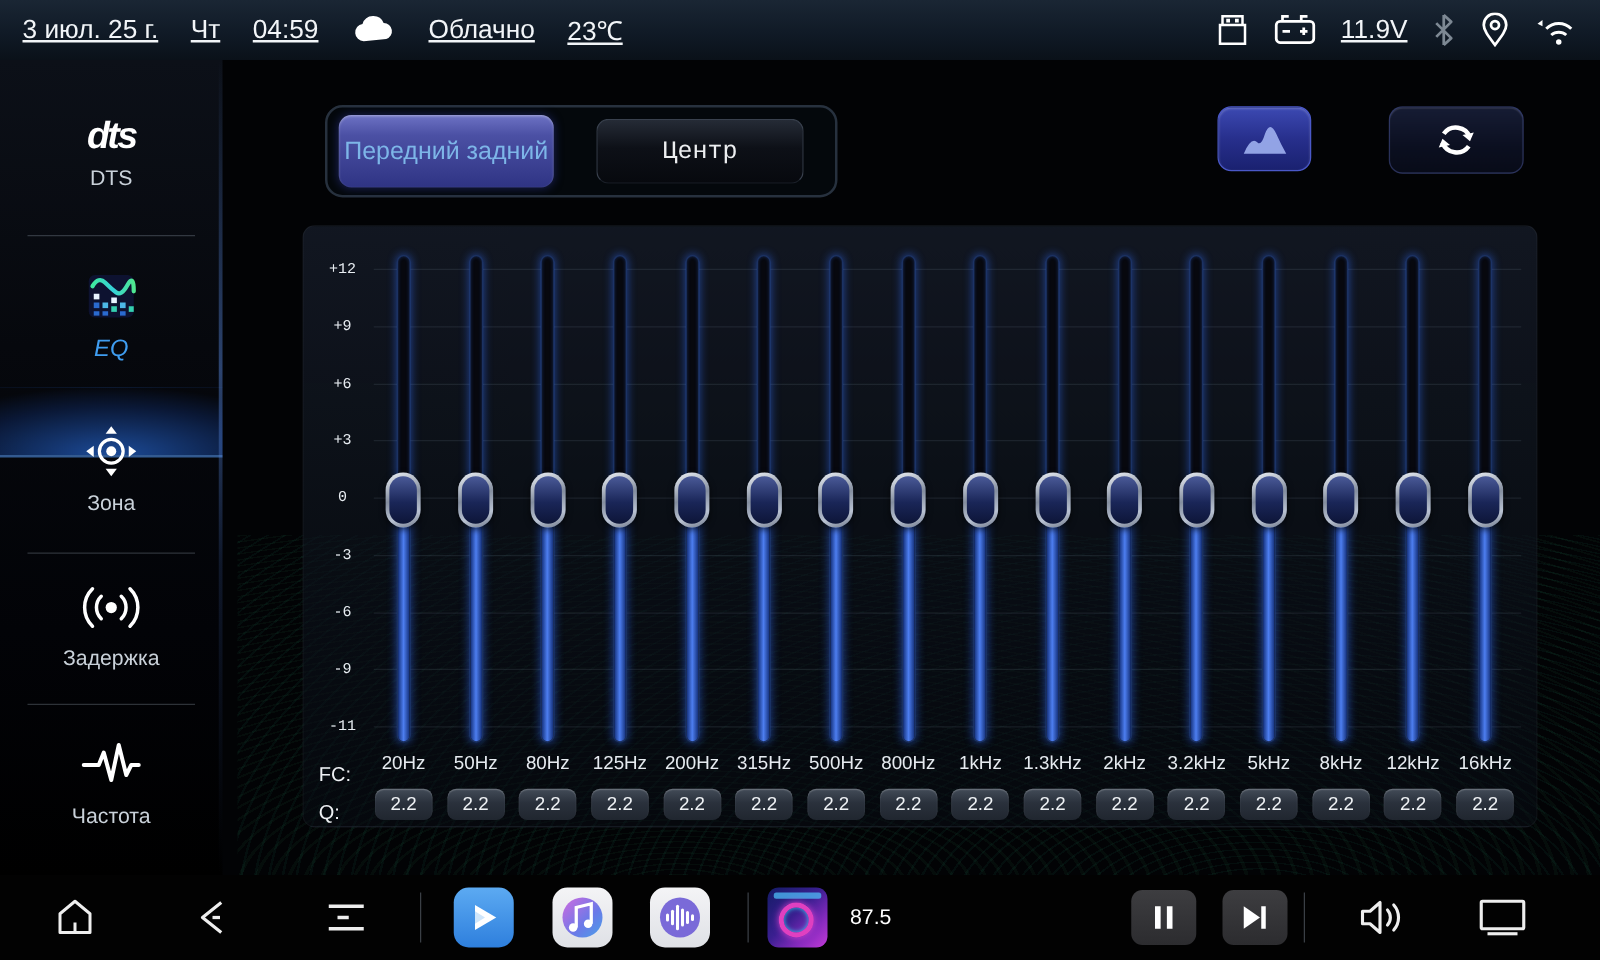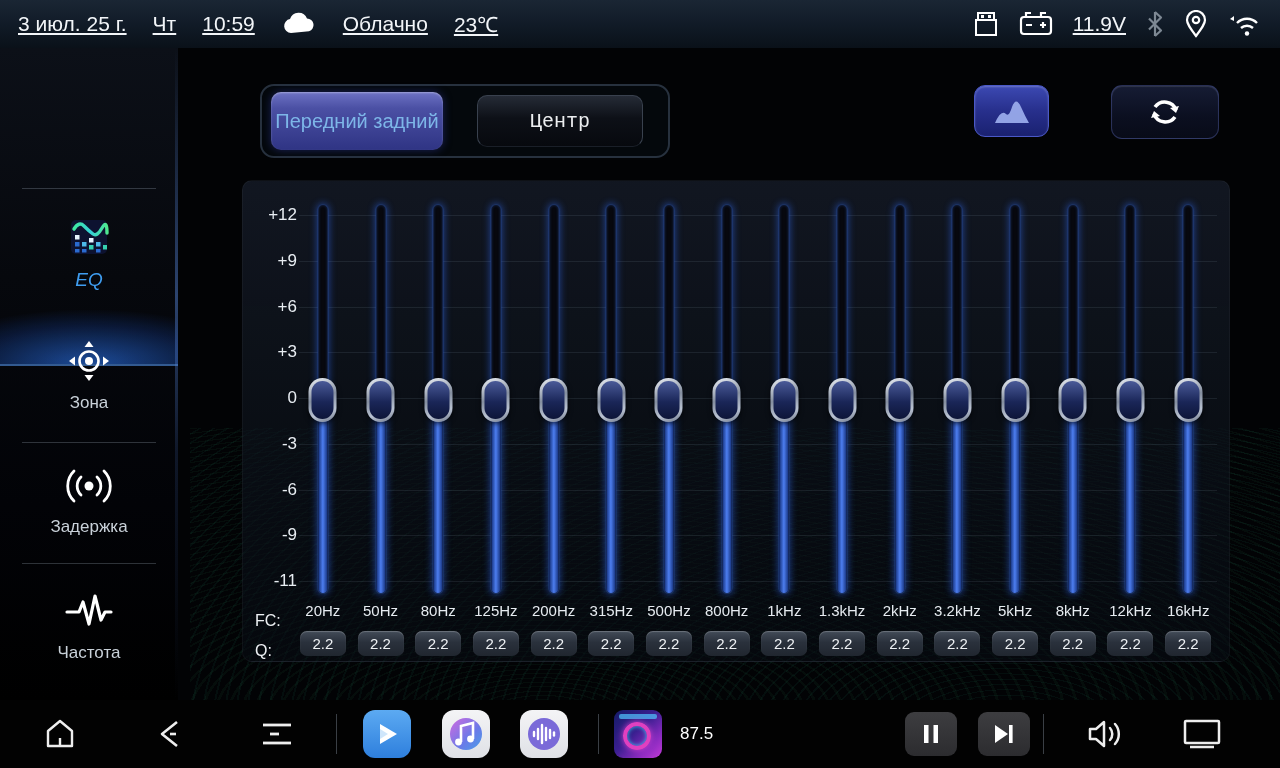--- a/index.html
+++ b/index.html
@@ -58,22 +58,22 @@
     border:1px solid #4a58c8; box-shadow:inset 0 1px 2px rgba(255,255,255,.25); }
   .btn-reset { left:921px; width:108px; height:54px;
     background:linear-gradient(180deg,#161c34 0%,#0b0f20 60%,#080b18 100%);
     border:1px solid rgba(100,115,200,.35); box-shadow:inset 0 1px 1px rgba(255,255,255,.12); }
 
   
   .eq-panel { position:absolute; left:52px; top:132px; width:988px; height:482px;
     border-radius:10px; background:linear-gradient(180deg,rgba(24,31,44,.72) 0%,rgba(14,19,29,.6) 60%,rgba(10,14,22,.5) 100%);
     border:1px solid rgba(255,255,255,.04); }
   .gridline { position:absolute; left:56px; right:12px; height:1px; background:rgba(150,170,190,.12); }
-  .scale-label { position:absolute; right:0; width:46px; text-align:right;
-    font-size:17px; color:#e8edf2; line-height:22px; }
+  .scale-label { position:absolute; right:0; width:46px; text-align:center;
+    font-size:12px; color:#e8edf2; line-height:22px;font-family:Liberation Mono, monospace; }
   .eq-scale { position:absolute; left:6px; top:0; width:48px; height:100%; }
   .fcq-label { position:absolute; left:12px; font-size:16px; color:#eef1f4; }
   .eq-bands-row { position:absolute; left:51px; top:0; height:100%; display:flex; }
   .band { position:relative; width:57.7px; height:100%; }
   .slider { position:absolute; top:23px; left:50%; transform:translateX(-50%); width:11px; height:390px;
     border-radius:6px; background:#07080e; border:1px solid rgba(70,130,255,.35);
     box-shadow:0 0 7px 1px rgba(50,110,255,.45), inset 0 0 3px rgba(60,120,255,.3); cursor:pointer; }
   .slider-fill { position:absolute; left:0; right:0; bottom:0; border-radius:0 0 6px 6px;
     background:linear-gradient(90deg,#16337e 0%,#4d7ef0 48%,#16337e 100%); }
   .knob { position:absolute; left:50%; transform:translateX(-50%); width:28px; height:44px;
@@ -109,21 +109,21 @@
 </style>
 </head>
 <body>
 
 <div class="screen">
 
   <div class="status-bar">
     <div class="sb-left">
       <span class="sb-text">3 июл. 25 г.</span>
       <span class="sb-text">Чт</span>
-      <span class="sb-text">10:59</span>
+      <span class="sb-text">04:59</span>
       <span class="sb-icon">
         <svg width="36" height="26" viewBox="0 0 36 26">
             <path d="M10 22 a7 7 0 0 1 -1-13.9 A9 9 0 0 1 26 7.5 a6.5 6.5 0 0 1 2 12.7 z" fill="#fff"></path>
           </svg>
       </span>
       <span class="sb-text">Облачно</span>
       <span class="sb-text">23℃</span>
     </div>
     <div class="sb-right">
       <span class="sb-icon">
@@ -159,20 +159,24 @@
             <circle cx="19" cy="22.5" r="2.2" fill="#fff" stroke="none"></circle>
           <path d="M2 8 l4 -3 v5 z" fill="#fff" stroke="none"></path>
           </svg>
       </span>
     </div>
   </div>
 
   <div class="sidebar">
     <div class="eq-active-glow"></div>
 
+    <div class="side-item" style="top:46px;">
+      <div class="side-icon dts-logo">dts</div>
+      <div class="side-label">DTS</div>
+    </div>
     <div class="side-divider" style="top:140px;"></div>
 
     <div class="side-item active" style="top:166px;font-style:italic;">
       <div class="side-icon">
         <svg width="46" height="46" viewBox="0 0 46 46">
           <defs>
               <linearGradient id="eqw" x1="0" y1="0" x2="1" y2="0">
             <stop offset="0" stop-color="#3fe8a0"></stop>
                 <stop offset=".5" stop-color="#35d0d8"></stop>
                 <stop offset="1" stop-color="#4fe890"></stop>

